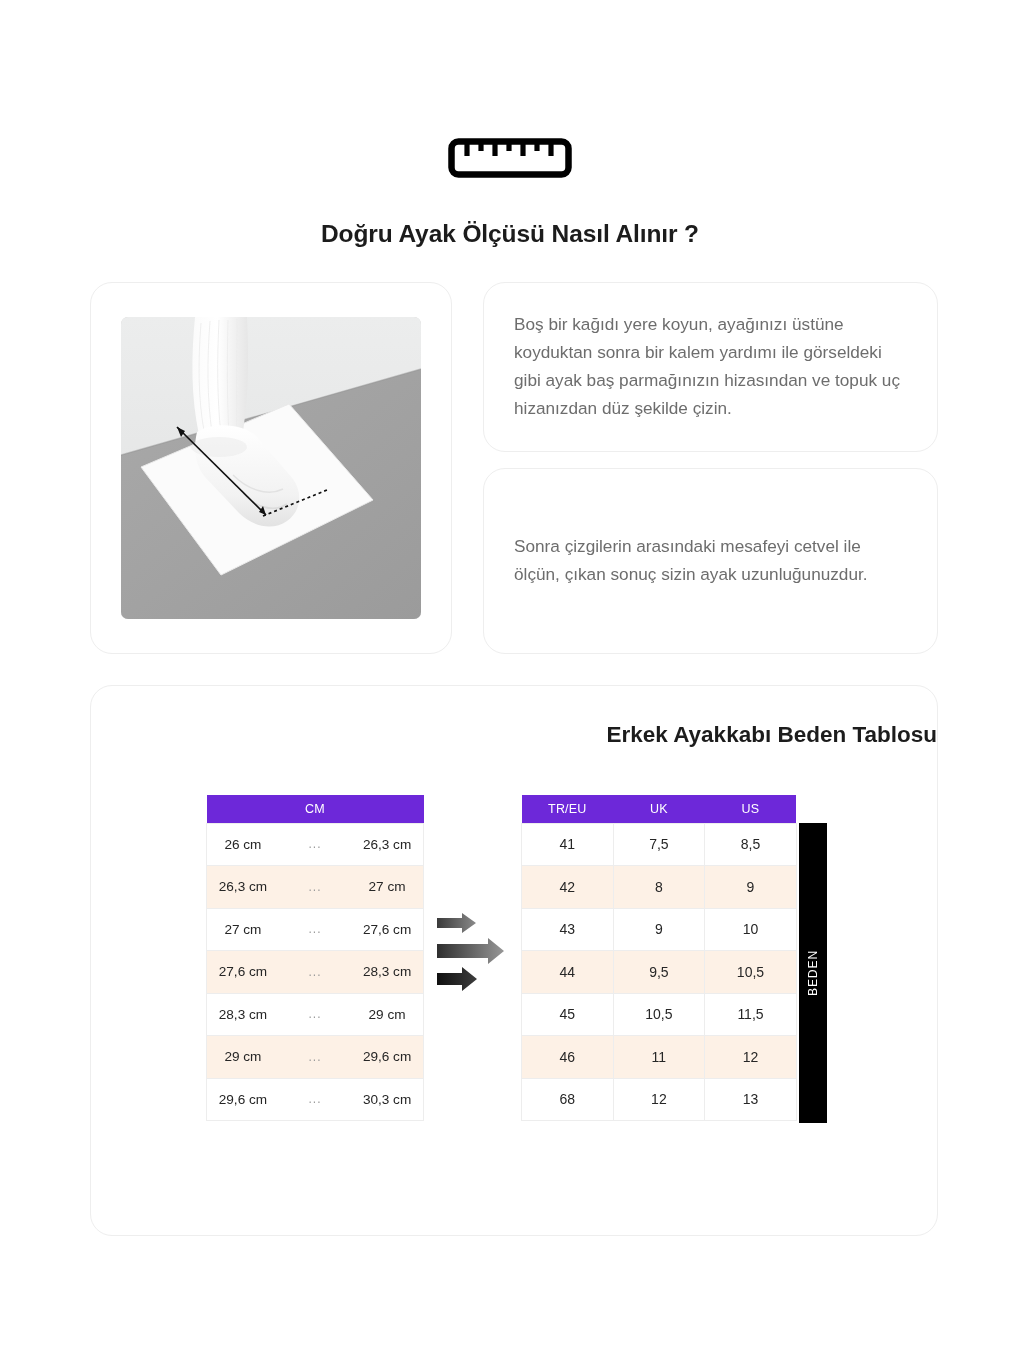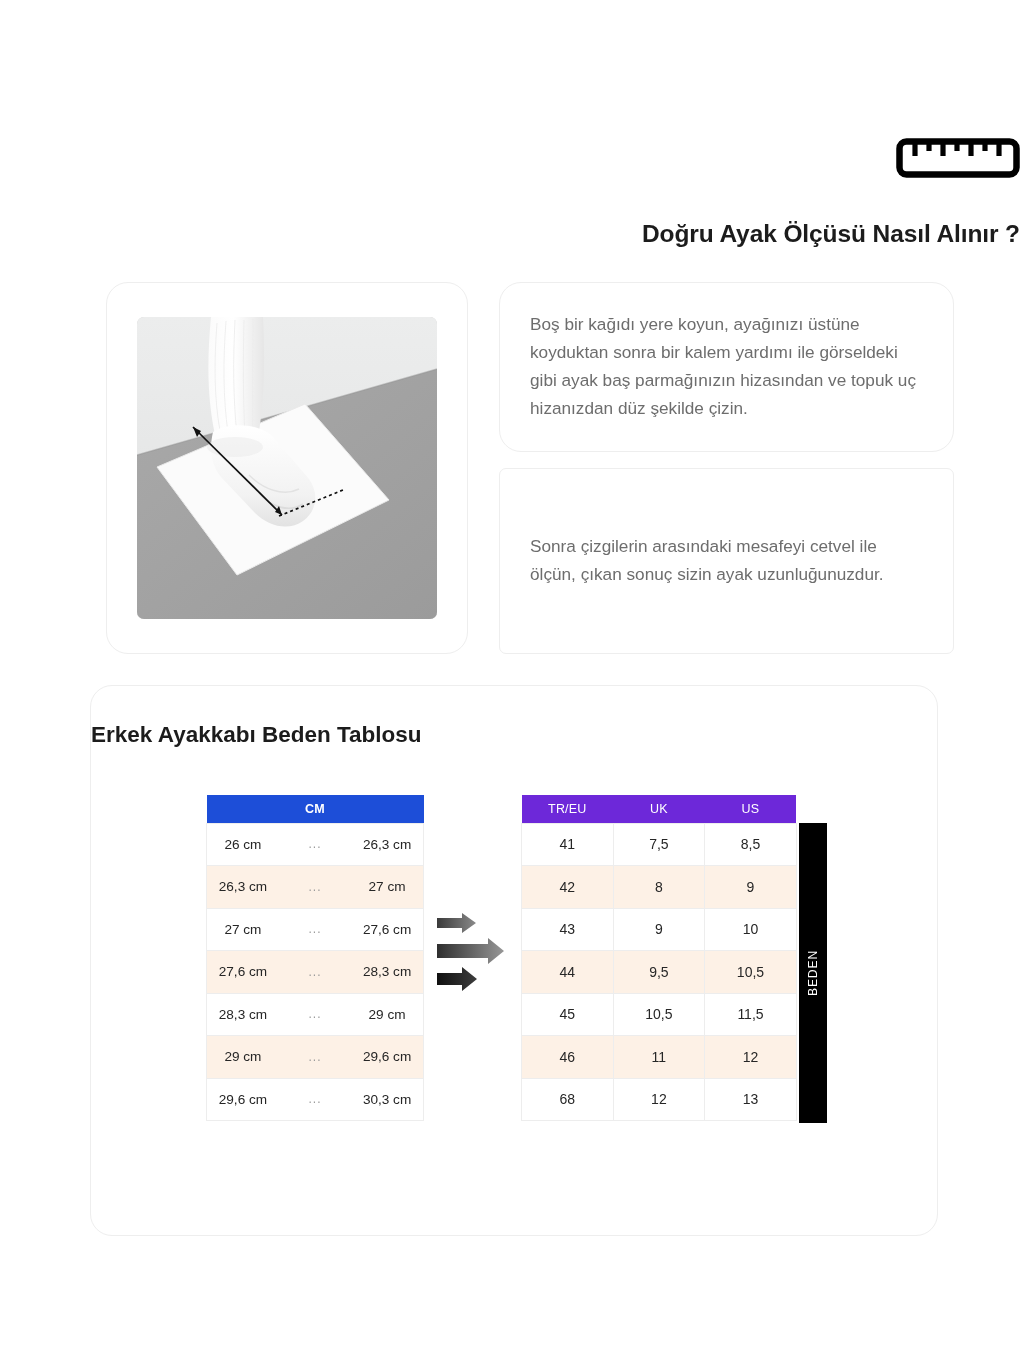--- a/index.html
+++ b/index.html
@@ -12,21 +12,21 @@
     position: relative;
     overflow: hidden;
   }
 
   
   .header-block {
     position: absolute;
     top: 138px;
     left: 0;
     width: 1020px;
-    text-align: right;
+    text-align: center;
   }
 
   .ruler-icon {
     display: inline-block;
     width: 124px;
     height: 40px;
     line-height: 0;
   }
 
   .page-title {
@@ -37,21 +37,20 @@
     letter-spacing: -0.1px;
   }
 
   
   .top-row {
     position: absolute;
     top: 282px;
     left: 90px;
     width: 848px;
     height: 372px;
-    margin-left: 16px;
   }
 
   .card {
     background: #ffffff;
     border: 1.3px solid #eeeeee;
     border-radius: 22px;
   }
 
   .photo-card {
     position: absolute;
@@ -76,39 +75,39 @@
   .instr-card {
     position: absolute;
     left: 393px;
     width: 455px;
     padding: 26px 30px;
     display: flex;
     align-items: center;
   }
 
   .instr-card-1 { top: 0; height: 170px; }
-  .instr-card-2 { top: 186px; height: 186px; border-radius: 7px; }
+  .instr-card-2 { top: 186px; height: 186px; }
 
   .instr-text {
     font-size: 17.2px;
     line-height: 1.62;
     color: #6d6d6d;
   }
 
   
   .size-card {
     position: absolute;
     top: 685px;
     left: 90px;
     width: 848px;
     height: 551px;
   }
 
   .size-title {
-    text-align: left;
+    text-align: right;
     margin-top: 36px;
     font-size: 22.5px;
     font-weight: bold;
     color: #1c1c1c;
   }
 
   .tables-wrap {
     position: absolute;
     top: 109px;
     left: 0;
@@ -123,24 +122,24 @@
 
   
   .cm-table {
     position: absolute;
     left: 115px;
     top: 0;
     width: 218px;
   }
 
   .cm-table thead th {
-    background: #1d4ed8;
+    background: #6d28d9;
     color: #ffffff;
     font-size: 12.5px;
-    font-weight: bold;
+    font-weight: normal;
     height: 28px;
     letter-spacing: 0.2px;
   }
 
   .cm-table td {
     border: 1px solid #ededed;
     height: 42.5px;
     font-size: 13.6px;
     color: #262626;
     text-align: center;

